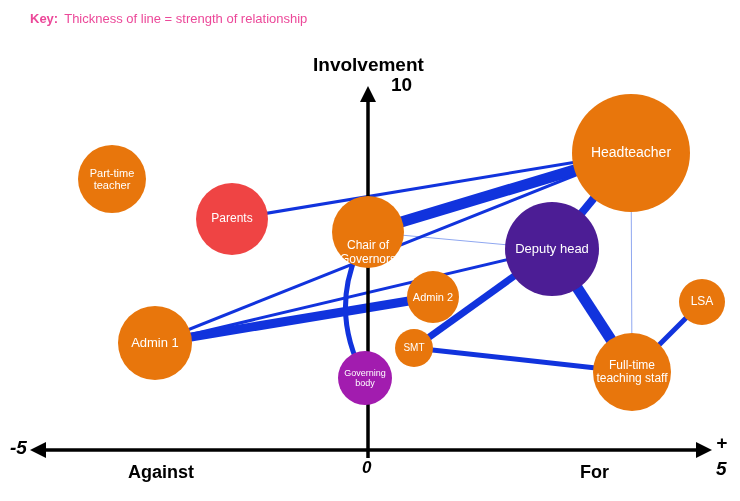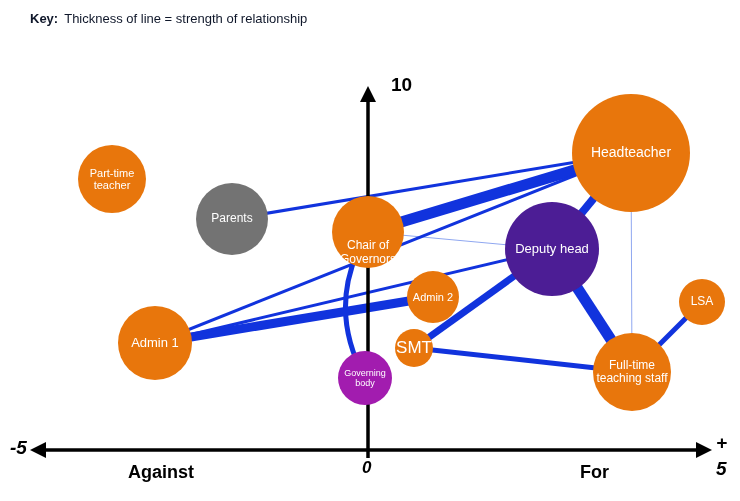--- a/index.html
+++ b/index.html
@@ -13,21 +13,21 @@
     height: 501px;
     background: #ffffff;
     overflow: hidden;
     font-family: "Liberation Sans", sans-serif;
   }
   #key-line {
     position: absolute;
     left: 30px;
     top: 11px;
     font-size: 13px;
-    color: #0f172a;
+    color: #ec4899;
     white-space: nowrap;
   }
   #key-line .key-label {
     font-weight: bold;
     margin-right: 6px;
   }
   #net-svg {
     position: absolute;
     left: 0;
     top: 0;
@@ -109,52 +109,53 @@
       <line x1="38" y1="450" x2="704" y2="450" stroke="#000" stroke-width="3.5"></line>
       <path d="M30,450 L46,442 L46,458 Z" fill="#000"></path>
       <path d="M712,450 L696,442 L696,458 Z" fill="#000"></path>
     </g>
   </svg>
 
   <div id="nodes-layer">
       <div class="node" style="left: 78px; top: 145px; width: 68px; height: 68px; font-size: 11px; background: rgb(232, 118, 12); color: rgb(255, 255, 255);">
         <span>Part-time teacher</span>
       </div>
-      <div class="node" style="left: 196px; top: 183px; width: 72px; height: 72px; font-size: 12px; background: #737373; color: rgb(255, 255, 255);">
+      <div class="node" style="left: 196px; top: 183px; width: 72px; height: 72px; font-size: 12px; background: #ef4444; color: rgb(255, 255, 255);">
         <span>Parents</span>
       </div>
       <div class="node" style="left: 332px; top: 196px; width: 72px; height: 72px; font-size: 12px; background: rgb(232, 118, 12); color: rgb(255, 255, 255); align-items: flex-end;">
         <span>Chair of Governors</span>
       </div>
       <div class="node" style="left: 572px; top: 94px; width: 118px; height: 118px; font-size: 14px; background: rgb(232, 118, 12); color: rgb(255, 255, 255);">
         <span>Headteacher</span>
       </div>
       <div class="node" style="left: 505px; top: 202px; width: 94px; height: 94px; font-size: 13px; background: #4c1d95; color: rgb(255, 255, 255);">
         <span>Deputy head</span>
       </div>
       <div class="node" style="left: 407px; top: 271px; width: 52px; height: 52px; font-size: 11px; background: rgb(232, 118, 12); color: rgb(255, 255, 255);">
         <span>Admin 2</span>
       </div>
       <div class="node" style="left: 118px; top: 306px; width: 74px; height: 74px; font-size: 13px; background: rgb(232, 118, 12); color: rgb(255, 255, 255);">
         <span>Admin 1</span>
       </div>
       <div class="node" style="left: 338px; top: 351px; width: 54px; height: 54px; font-size: 9px; background: #a21caf; color: rgb(255, 255, 255);">
         <span>Governing body</span>
       </div>
-      <div class="node" style="left: 395px; top: 329px; width: 38px; height: 38px; font-size: 17px; background: rgb(232, 118, 12); color: rgb(255, 255, 255);">
+      <div class="node" style="left: 395px; top: 329px; width: 38px; height: 38px; font-size: 10px; background: rgb(232, 118, 12); color: rgb(255, 255, 255);">
         <span>SMT</span>
       </div>
       <div class="node" style="left: 593px; top: 333px; width: 78px; height: 78px; font-size: 12px; background: rgb(232, 118, 12); color: rgb(255, 255, 255);">
         <span>Full-time teaching staff</span>
       </div>
       <div class="node" style="left: 679px; top: 279px; width: 46px; height: 46px; font-size: 12px; background: rgb(232, 118, 12); color: rgb(255, 255, 255);">
         <span>LSA</span>
       </div>
     </div>
 
+  <div class="axis-text axis-title" style="left:313px; top:54px;">Involvement</div>
   <div class="axis-text axis-title" style="left:358px; top:74px;margin-left:33px;">10</div>
 
   <div class="axis-text axis-end" style="left:10px; top:437px;">-5</div>
   <div class="axis-text axis-end" style="left:716px; top:432px;">+</div>
   <div class="axis-text axis-end" style="left:716px; top:458px;">5</div>
   <div class="axis-text axis-num" style="left:362px; top:458px;">0</div>
   <div class="axis-text axis-word" style="left:128px; top:462px;">Against</div>
   <div class="axis-text axis-word" style="left:580px; top:462px;">For</div>
 
 </div>

